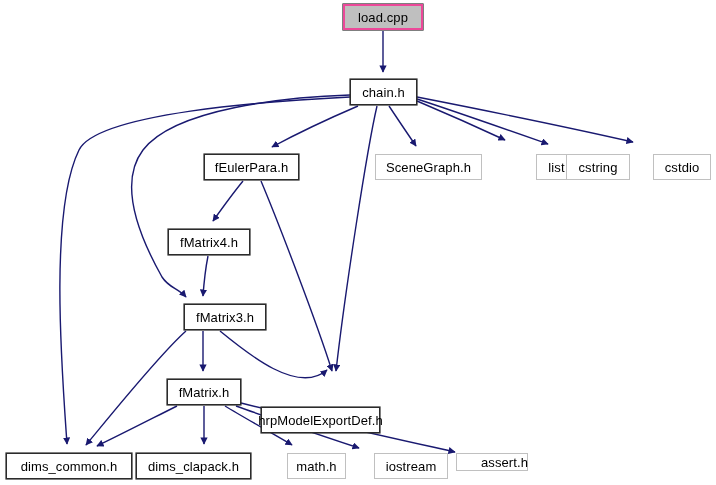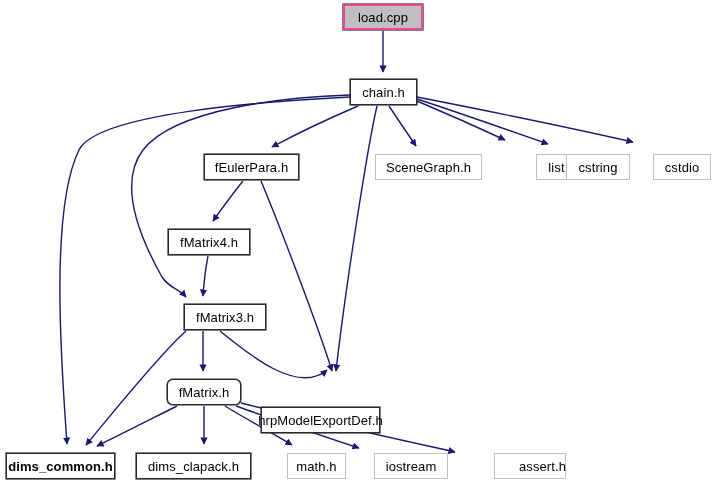--- a/index.html
+++ b/index.html
@@ -107,36 +107,36 @@
       </div>
       <div class="node" style="left: 653px; top: 154px; width: 58px; height: 26px;">
         <span class="node-label">cstdio</span>
       </div>
       <div class="node solid" style="left: 168px; top: 229px; width: 82px; height: 26px;">
         <span class="node-label">fMatrix4.h</span>
       </div>
       <div class="node solid" style="left: 162px; top: 304px; width: 82px; height: 26px; margin-left: 22px;">
         <span class="node-label">fMatrix3.h</span>
       </div>
-      <div class="node solid" style="left: 167px; top: 379px; width: 74px; height: 26px; border-radius: 6px;">
+      <div class="node solid" style="left: 167px; top: 379px; width: 74px; height: 26px;">
         <span class="node-label">fMatrix.h</span>
       </div>
       <div class="node solid" style="left: 261px; top: 379px; width: 119px; height: 26px; margin-top: 28px;">
         <span class="node-label">hrpModelExportDef.h</span>
       </div>
-      <div class="node solid" style="left: 6px; top: 453px; width: 109px; height: 26px; font-weight: bold;">
+      <div class="node solid" style="left: 6px; top: 453px; width: 126px; height: 26px;">
         <span class="node-label">dims_common.h</span>
       </div>
       <div class="node solid" style="left: 136px; top: 453px; width: 115px; height: 26px;">
         <span class="node-label">dims_clapack.h</span>
       </div>
       <div class="node" style="left: 287px; top: 453px; width: 59px; height: 26px;">
         <span class="node-label">math.h</span>
       </div>
       <div class="node" style="left: 374px; top: 453px; width: 74px; height: 26px;">
         <span class="node-label">iostream</span>
       </div>
-      <div class="node" style="left: 494px; top: 453px; width: 72px; height: 26px; padding-left: 25px;">
+      <div class="node" style="left: 456px; top: 453px; width: 72px; height: 18px; padding-left: 25px;">
         <span class="node-label">assert.h</span>
       </div>
     </div>
 
 </div>
 
 </body></html>

